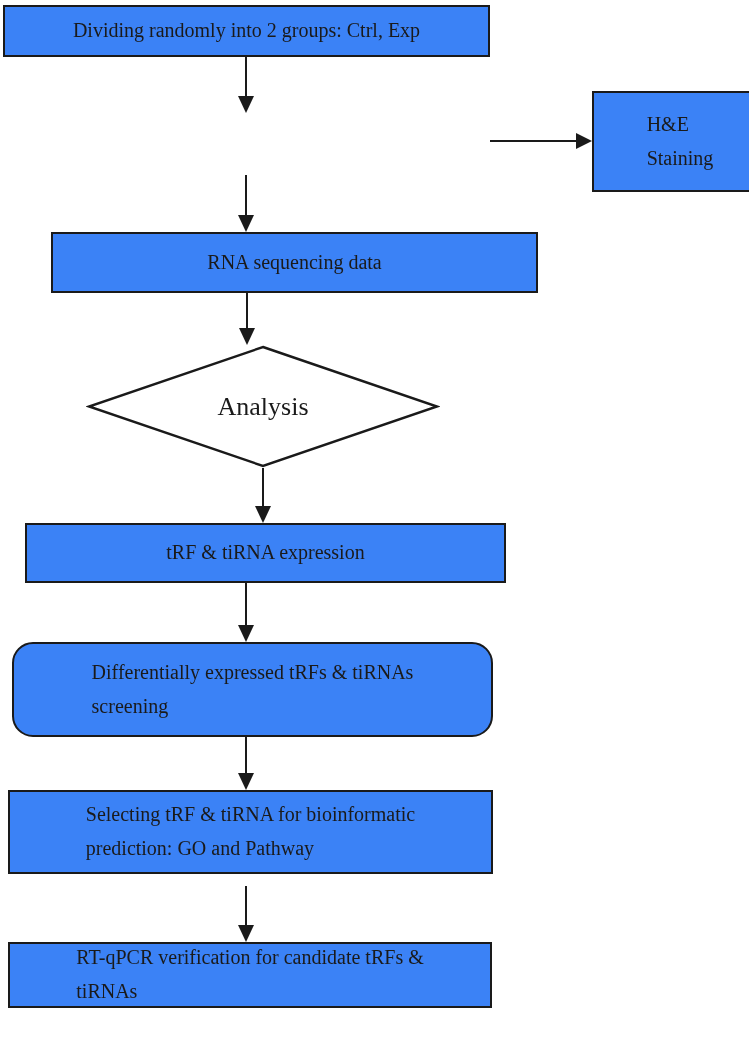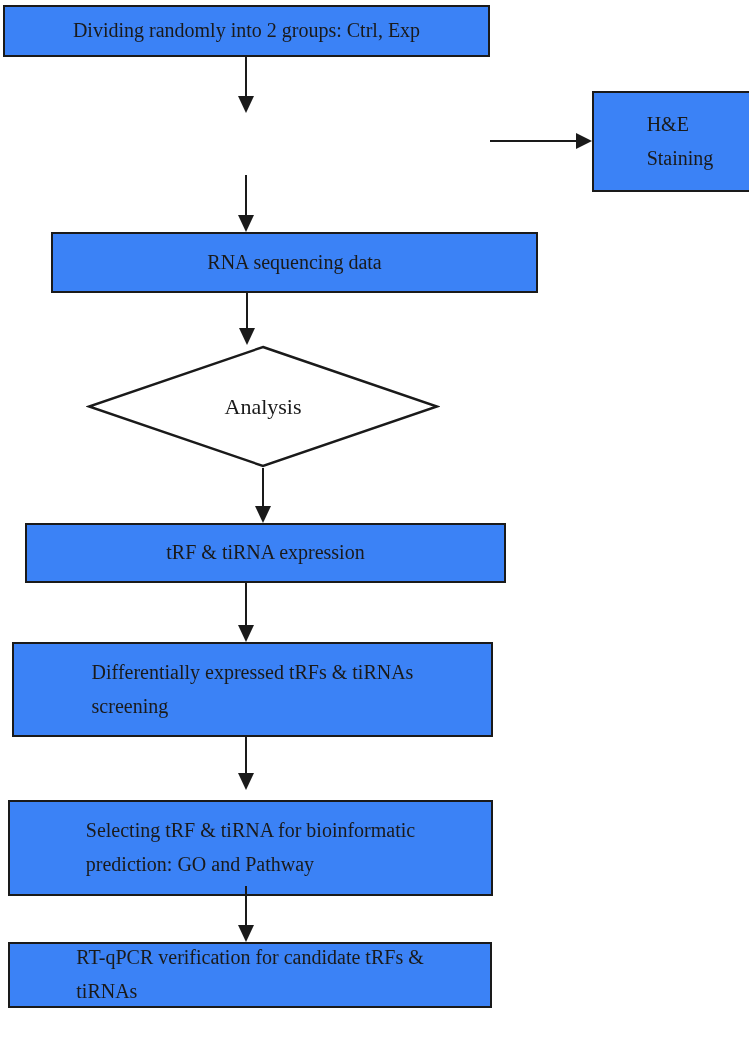--- a/index.html
+++ b/index.html
@@ -25,37 +25,37 @@
     font-size: 20px;
     line-height: 1.68;
     white-space: pre-line;
   }
   
   .n-divide   { left: 3px;   top: 5px;   width: 487px; height: 52px; }
   .n-models   { left: 1px;   top: 113px; width: 489px; height: 62px; }
   .n-he       { left: 592px; top: 91px;  width: 176px; height: 101px; }
   .n-rna      { left: 3px;   top: 232px; width: 487px; height: 61px; margin-left: 48px; }
   .n-expr     { left: 25px;  top: 523px; width: 481px; height: 60px; }
-  .n-diff     { left: 12px;  top: 642px; width: 481px; height: 95px; }
-  .n-select   { left: 8px;   top: 790px; width: 485px; height: 96px; margin-top: 10px; }
+  .n-diff     { left: 12px;  top: 642px; width: 481px; height: 95px; border-radius: 21px; }
+  .n-select   { left: 8px;   top: 790px; width: 485px; height: 84px; }
   .n-rtqpcr   { left: 8px;   top: 942px; width: 484px; height: 66px; }
   
   .diamond-wrap {
     position: absolute;
     left: 86px; top: 344px;
     width: 354px; height: 125px;
   }
   .diamond-wrap svg { position: absolute; left: 0; top: 0; }
   .diamond-label {
     position: absolute;
     inset: 0;
     display: flex;
     align-items: center;
     justify-content: center;
-    font-size: 22px;
+    font-size: 26px;
   }
   
   .shaft-v { position: absolute; width: 2px; background: #1a1a1a; }
   .shaft-h { position: absolute; height: 2px; background: #1a1a1a; }
   .head-down {
     position: absolute; width: 0; height: 0;
     border-left: 8px solid transparent;
     border-right: 8px solid transparent;
     border-top: 17px solid #1a1a1a;
   }

